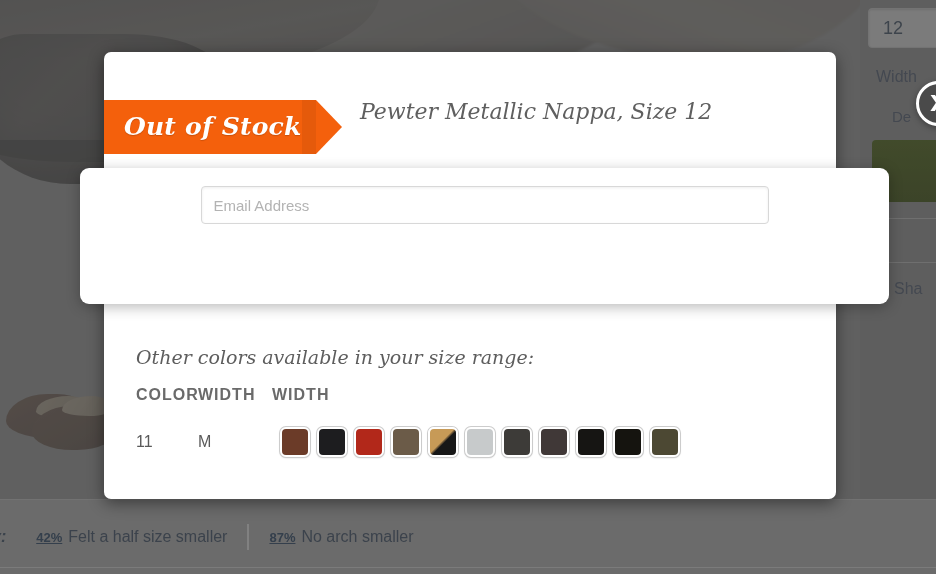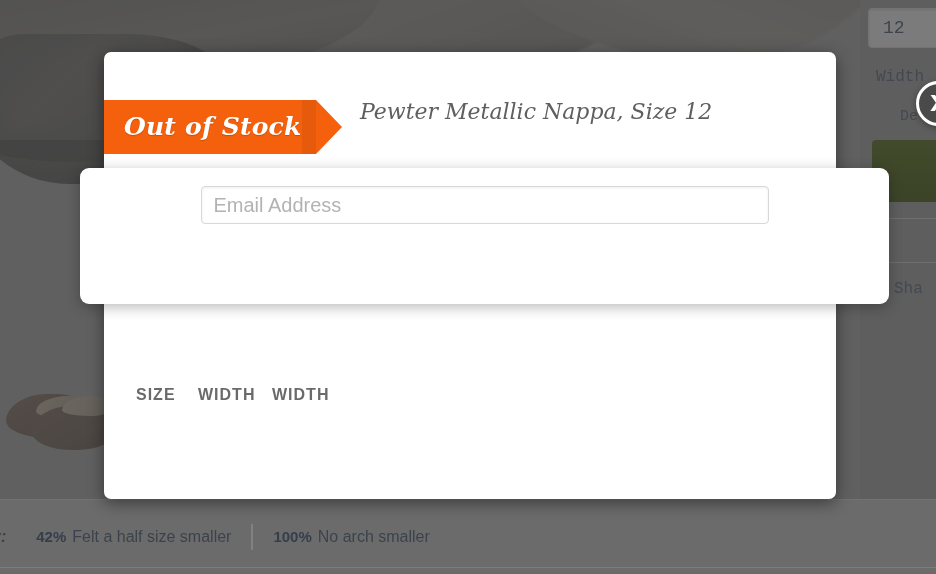--- a/index.html
+++ b/index.html
@@ -112,21 +112,21 @@
   }
   .photo-dim {
     position: absolute; inset: 0;
     background: rgba(110,110,110,.55);
   }
 
   
   .right-rail {
     position: absolute;
     right: 0; top: 0;
-    width: 90px; height: 500px; font-family: Liberation Mono, monospace;
+    width: 90px; height: 500px;
   }
   .size-box {
     position: absolute;
     left: 22px; top: 8px;
     width: 92px; height: 40px;
     background: #a9a9a9;
     border: 1px solid #9b9b9b;
     border-radius: 4px;
     box-shadow: inset 0 1px 2px rgba(0,0,0,.12);
     color: #3f4a58;
@@ -138,21 +138,21 @@
     box-sizing: border-box;
   }
   .rail-label {
     position: absolute;
     left: 30px;
     color: #4a5260;
     font-size: 16px;
     white-space: nowrap;
   }
   .rail-label.width { top: 68px; }
-  .rail-label.detail { top: 108px; left: 54px; font-size: 15px; }
+  .rail-label.detail { top: 108px; left: 46px; font-size: 15px; }
   .green-btn {
     position: absolute;
     left: 26px; top: 140px;
     width: 120px; height: 62px;
     background: linear-gradient(#46561f,#3c4a1b);
     border-radius: 4px;
   }
   .rail-div {
     position: absolute;
     left: 14px;
@@ -185,21 +185,22 @@
   }
   .stat {
     display: flex;
     align-items: baseline;
     gap: 6px;
     padding: 0 20px;
   }
   .stat .pct {
     font-weight: bold;
     color: #2f4258;
-    font-size: 15px;
+    font-size: 13px;
+    text-decoration: underline;
   }
   .stat .txt { color: #3c4858; }
   .stat-sep {
     width: 1px; height: 26px;
     background: rgba(255,255,255,.35);
   }
   .stats-underline {
     position: absolute;
     left: 0; bottom: 6px;
     width: 936px; height: 1px;
@@ -301,21 +302,21 @@
   .email-input {
     width: 568px;
     height: 38px;
     border: 1px solid #d8d8d8;
     border-radius: 4px;
     background: #fff;
     box-shadow: inset 0 1px 3px rgba(0,0,0,.07);
     padding: 0 12px;
     box-sizing: border-box;
     font-family: "Liberation Sans", sans-serif;
-    font-size: 20px;
+    font-size: 15px;
     color: #555;
     outline: none;
   }
   .email-input::placeholder { color: #b3b3b3; }
   .notify-btn {
     height: 36px;
     padding: 0 16px;
     background: linear-gradient(#fdfdfd,#ececed);
     border: 1px solid #cfcfcf;
     border-radius: 4px;
@@ -436,21 +437,21 @@
 
     <div class="stat">
       <span class="pct">42%</span>
       <span class="txt">Felt a half size smaller</span>
     </div>
     <div class="stat-sep"></div>
 
     <div class="stat-sep"></div>
 
     <div class="stat">
-      <span class="pct">100%</span>
+      <span class="pct">87%</span>
       <span class="txt">No arch smaller</span>
     </div>
     <div class="stats-underline"></div>
   </div>
 </div>
 
 <div id="overlay-dim"></div>
 
 <div id="modal">
 
@@ -461,22 +462,40 @@
     </div>
     <div class="banner-sub">Pewter Metallic Nappa, Size 12</div>
   </div>
 
   <div id="email-card">
     <div class="email-row">
       <input class="email-input" type="text" placeholder="Email Address" style="">
     </div>
   </div>
 
+  <div class="other-title">Other colors available in your size range:</div>
 
   <div class="col-headers">
-    <span class="h-size">SIZE</span>
+    <span class="h-size">COLOR</span>
     <span class="h-width">WIDTH</span>
     <span class="h-color">WIDTH</span>
   </div>
 
+  <div class="swatch-row">
+    <span class="cell-size">11</span>
+    <span class="cell-width">M</span>
+    <span class="swatches" id="swatches">
+        <span class="swatch" style="background: rgb(107, 59, 40);"></span>
+        <span class="swatch" style="background: rgb(29, 29, 31);"></span>
+        <span class="swatch" style="background: rgb(178, 40, 26);"></span>
+        <span class="swatch" style="background: rgb(107, 91, 72);"></span>
+        <span class="swatch" style="background: linear-gradient(135deg, rgb(199, 154, 87) 0%, rgb(199, 154, 87) 46%, rgb(23, 23, 23) 54%, rgb(23, 23, 23) 100%);"></span>
+        <span class="swatch" style="background: rgb(199, 202, 203);"></span>
+        <span class="swatch" style="background: rgb(61, 59, 56);"></span>
+        <span class="swatch" style="background: rgb(64, 56, 55);"></span>
+        <span class="swatch" style="background: rgb(22, 21, 19);"></span>
+        <span class="swatch" style="background: rgb(21, 20, 15);"></span>
+        <span class="swatch" style="background: rgb(76, 72, 51);"></span>
+      </span>
+  </div>
 
   <div id="close-btn">X</div>
 </div>
 
 </body></html>

